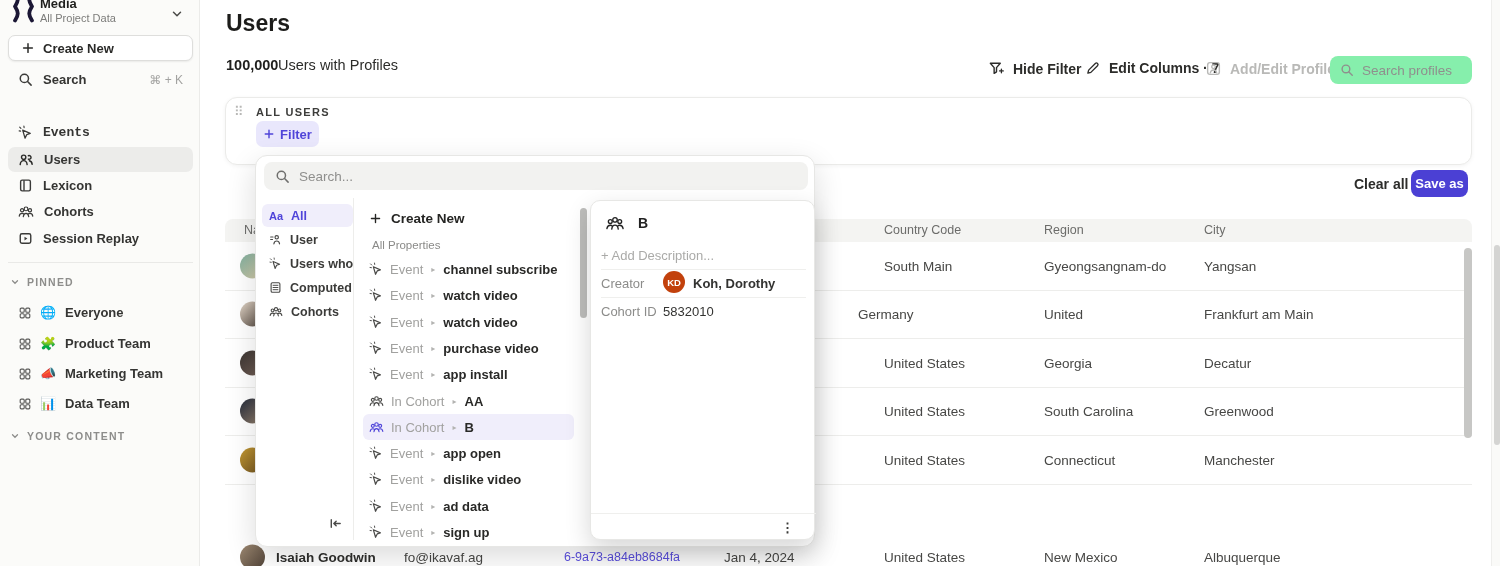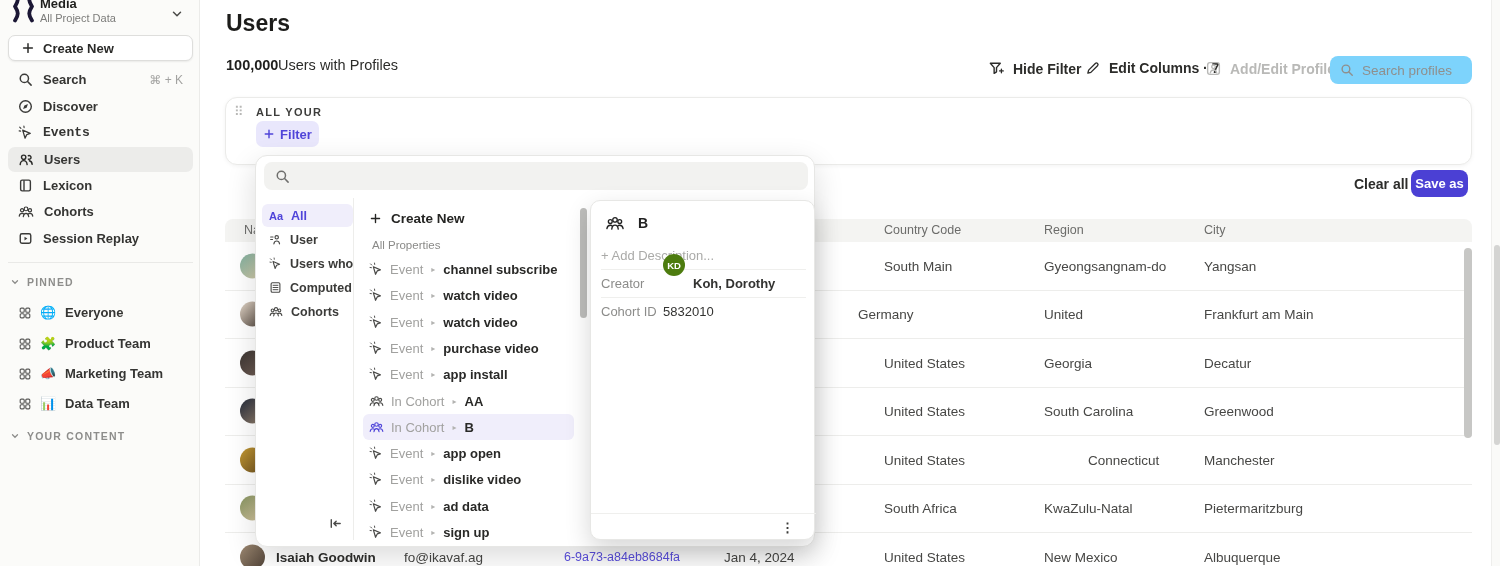--- a/index.html
+++ b/index.html
@@ -20,21 +20,21 @@
   .section-head { position:absolute; left:10px; display:flex; align-items:center; gap:7px; font-size:10.5px; font-weight:700; letter-spacing:1.2px; color:#8d8d8b; cursor:pointer; }
   .pin-item { position:absolute; left:8px; width:185px; height:25px; display:flex; align-items:center; gap:8px; padding-left:10px; font-size:13px; font-weight:600; color:#353533; cursor:pointer; }
   .pin-item .emo { font-size:13px; width:17px; text-align:center; }
 
   
   .page-title { position:absolute; left:226px; top:10px; font-size:23px; font-weight:700; color:#1c1c1a; }
   .count { position:absolute; left:226px; top:57px; font-size:14.5px; font-weight:700; color:#1f1f1d; }
   .count-cap { position:absolute; left:278px; top:57px; font-size:14.5px; color:#2c2c2a; }
   .tool-btn { position:absolute; top:60px; display:flex; align-items:center; gap:8px; font-size:14px; font-weight:700; color:#2c2c2a; cursor:pointer; }
   .tool-btn.disabled { color:#b9b9b7; font-weight:600; }
-  .search-box { position:absolute; left:1330px; top:56px; width:142px; height:28px; background:#7dd3fc; border-radius:8px; display:flex; align-items:center; gap:8px; padding-left:10px; color:#8f8f8d; }
+  .search-box { position:absolute; left:1330px; top:56px; width:142px; height:28px; background:#86efac; border-radius:8px; display:flex; align-items:center; gap:8px; padding-left:10px; color:#8f8f8d; }
   .search-box input { border:0; background:transparent; outline:none; font-family:inherit; font-size:13.5px; color:#555; width:100px; }
   .search-box input::placeholder { color:#8f8f8d; }
 
   
   .filter-card { position:absolute; left:225px; top:97px; width:1247px; height:68px; background:#fff; border:1px solid #ebebe9; border-radius:12px; box-shadow:0 1px 4px rgba(0,0,0,.05); z-index:5; }
   .drag-dots { position:absolute; left:234px; top:104px; color:#b8b8b6; font-size:13px; z-index:6; cursor:grab; }
   .all-users-label { position:absolute; left:256px; top:106px; font-size:11px; font-weight:700; letter-spacing:1.3px; color:#3d3d3b; z-index:6; }
   .filter-pill { position:absolute; left:256px; top:121px; width:63px; height:26px; background:#e9e7fc; border-radius:7px; display:flex; align-items:center; justify-content:center; gap:5px; color:#4f44d9; font-size:13px; font-weight:700; cursor:pointer; z-index:6; }
   .clear-all { position:absolute; left:1354px; top:176px; font-size:14px; font-weight:600; color:#2c2c2a; cursor:pointer; }
   .save-as { position:absolute; left:1411px; top:170px; width:57px; height:27px; background:#4b40d4; color:#fff; border:0; border-radius:8px; font-family:inherit; font-size:13px; font-weight:700; cursor:pointer; }
@@ -115,29 +115,20 @@
   <div class="nav-item" style="top:67px;">
     <span>
         <svg width="15" height="15" viewBox="0 0 16 16">
           <circle cx="6.8" cy="6.8" r="4.4" stroke="#3b3b39" stroke-width="1.6" fill="none"></circle>
           <path d="M10.2 10.2L14 14" stroke="#3b3b39" stroke-width="1.6" stroke-linecap="round"></path>
         </svg>
       </span>
     <span>Search</span>
     <span class="shortcut">⌘ + K</span>
   </div>
-  <div class="nav-item" style="top:94px;">
-    <span>
-        <svg width="15" height="15" viewBox="0 0 16 16">
-          <circle cx="8" cy="8" r="6.2" stroke="#3b3b39" stroke-width="1.5" fill="none"></circle>
-          <path d="M10.6 5.4L9.2 9.2 5.4 10.6 6.8 6.8z" fill="#3b3b39"></path>
-        </svg>
-      </span>
-    <span>Discover</span>
-  </div>
   <div class="nav-item" style="top:120px;font-family:Liberation Mono, monospace;">
     <span>
         <svg width="15" height="15" viewBox="0 0 16 16">
           <path d="M5 5.5L13 9l-3.6 1.2L7.5 14z" fill="none" stroke="#3b3b39" stroke-width="1.4" stroke-linejoin="round"></path>
           <path d="M1.8 2.2l1.3 1.3M6.3 1.2l.2 1.6M1.2 6.3l1.6.2" stroke="#3b3b39" stroke-width="1.2" stroke-linecap="round"></path>
         </svg>
       </span>
     <span>Events</span>
   </div>
   <div class="nav-item active" style="top:147px;">
@@ -286,21 +277,21 @@
       <svg width="14" height="14" viewBox="0 0 16 16">
         <circle cx="6.8" cy="6.8" r="4.4" stroke="#8f8f8d" stroke-width="1.6" fill="none"></circle>
         <path d="M10.2 10.2L14 14" stroke="#8f8f8d" stroke-width="1.6" stroke-linecap="round"></path>
       </svg>
     </span>
   <input placeholder="Search profiles" style="">
 </div>
 
 <div class="filter-card"></div>
 <div class="drag-dots">⠿</div>
-<div class="all-users-label">ALL YOUR</div>
+<div class="all-users-label">ALL USERS</div>
 <div class="filter-pill">
   <span>
       <svg width="12" height="12" viewBox="0 0 16 16">
         <path d="M8 3v10M3 8h10" stroke="#4f44d9" stroke-width="1.9" stroke-linecap="round"></path>
       </svg>
     </span>
   <span>Filter</span>
 </div>
 <div class="clear-all">Clear all</div>
 <button class="save-as">Save as</button>
@@ -356,32 +347,22 @@
     <span class="cell" style="left:819px;">South Carolina</span>
     <span class="cell" style="left:979px;">Greenwood</span>
   </div>
   <div class="trow" style="top:217px;">
     <span class="avatar" style="background: linear-gradient(135deg, rgb(196, 154, 51), rgb(107, 78, 32));"></span>
     <span class="cell name" style="left:51px;"></span>
     <span class="cell" style="left:179px;"></span>
     <span class="cell uid" style="left:339px;"></span>
     <span class="cell" style="left:499px;"></span>
     <span class="cell" style="left:659px;">United States</span>
-    <span class="cell" style="left:819px;margin-left:44px;">Connecticut</span>
+    <span class="cell" style="left:819px;">Connecticut</span>
     <span class="cell" style="left:979px;">Manchester</span>
-  </div>
-  <div class="trow" style="top:265.5px;">
-    <span class="avatar" style="background: linear-gradient(135deg, rgb(133, 147, 95), rgb(215, 197, 162));"></span>
-    <span class="cell name" style="left:51px;"></span>
-    <span class="cell" style="left:179px;"></span>
-    <span class="cell uid" style="left:339px;"></span>
-    <span class="cell" style="left:499px;"></span>
-    <span class="cell" style="left:659px;">South Africa</span>
-    <span class="cell" style="left:819px;">KwaZulu-Natal</span>
-    <span class="cell" style="left:979px;">Pietermaritzburg</span>
   </div>
   <div class="trow" style="top:314px; height:48.5px;">
     <span class="avatar" style="background: linear-gradient(135deg, rgb(159, 138, 115), rgb(78, 65, 54));"></span>
     <span class="cell name" style="left:51px;">Isaiah Goodwin</span>
     <span class="cell" style="left:179px;">fo@ikavaf.ag</span>
     <span class="cell uid" style="left:339px;">42c08e49-2e92-5c36-9a73-a84eb8684fa3</span>
     <span class="cell" style="left:499px;">Jan 4, 2024</span>
     <span class="cell" style="left:659px;">United States</span>
     <span class="cell" style="left:819px;">New Mexico</span>
     <span class="cell" style="left:979px;">Albuquerque</span>
@@ -393,20 +374,21 @@
   </div>
 
 <div class="dropdown">
   <div class="dd-search">
     <span>
         <svg width="15" height="15" viewBox="0 0 16 16">
           <circle cx="6.8" cy="6.8" r="4.4" stroke="#6f6f6d" stroke-width="1.6" fill="none"></circle>
           <path d="M10.2 10.2L14 14" stroke="#6f6f6d" stroke-width="1.6" stroke-linecap="round"></path>
         </svg>
       </span>
+    <input placeholder="Search..." style="">
   </div>
 
   <div class="dd-cat sel" style="top:48px;">
     <span class="aa">Aa</span>
     <span>All</span>
   </div>
   <div class="dd-cat" style="top:72px;">
     <span>
         <svg width="13" height="13" viewBox="0 0 16 16">
           <circle cx="9.5" cy="5.3" r="2.1" stroke="#4a4a48" stroke-width="1.4" fill="none"></circle>
@@ -601,20 +583,20 @@
           <circle cx="12.7" cy="6.7" r="1.7" stroke="#222" stroke-width="1.2" fill="none"></circle>
           <circle cx="8.5" cy="5.2" r="2" stroke="#222" stroke-width="1.2" fill="none"></circle>
           <path d="M1.3 13c.3-1.9 1.5-3 3-3 .8 0 1.5.3 2 .9M15.7 13c-.3-1.9-1.5-3-3-3-.8 0-1.5.3-2 .9M5.6 13.4c.3-2.2 1.5-3.5 2.9-3.5s2.6 1.3 2.9 3.5" stroke="#222" stroke-width="1.2" fill="none" stroke-linecap="round"></path>
         </svg>
       </span>
     <span>B</span>
   </div>
   <div class="po-desc">+ Add Description...</div>
   <div class="po-line" style="top:68px;"></div>
   <div class="po-row-label" style="top:75px;">Creator</div>
-  <div class="po-avatar" style="top: 53px; background: #4d7c0f;">KD</div>
+  <div class="po-avatar" style="top: 70px; background: #c2410c;">KD</div>
   <div class="po-name" style="top:75px;">Koh, Dorothy</div>
   <div class="po-line" style="top:96px;"></div>
   <div class="po-row-label" style="top:103px;">Cohort ID</div>
   <div class="po-id" style="top:103px;">5832010</div>
   <div class="po-line" style="top:312px; left:0; width:225px;"></div>
   <div class="po-more">⋮</div>
 </div>
 
 </body></html>

